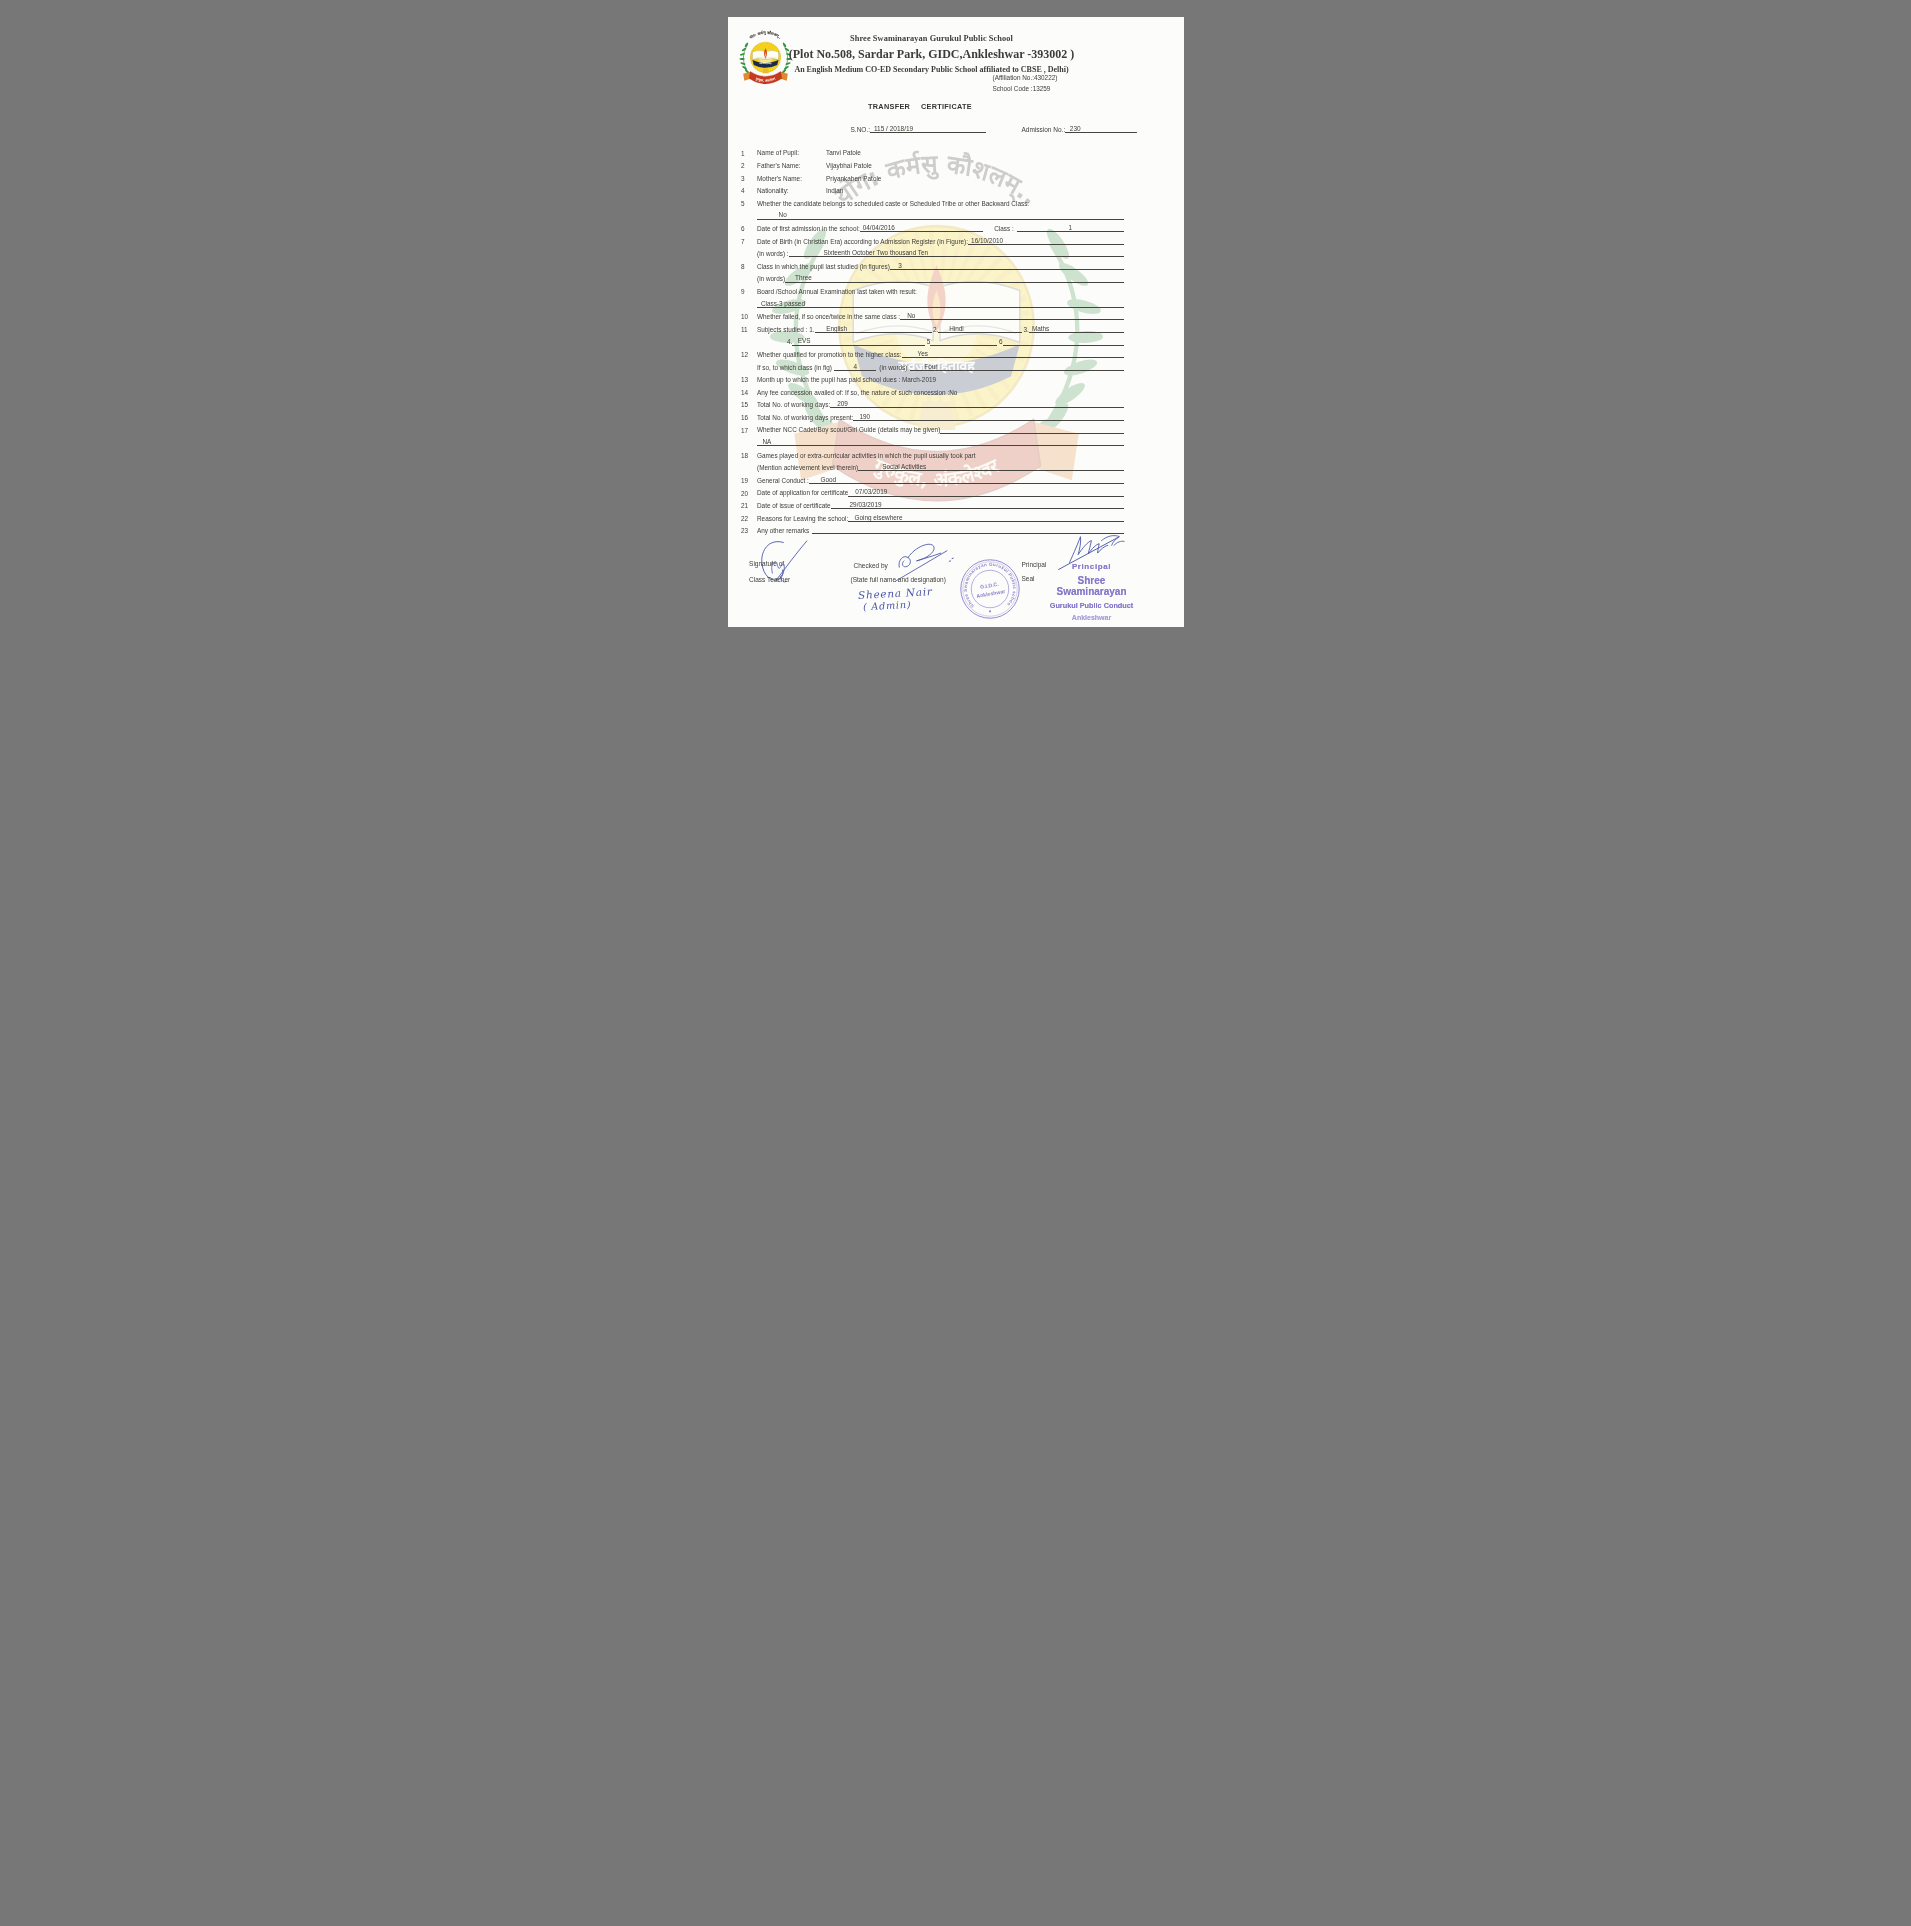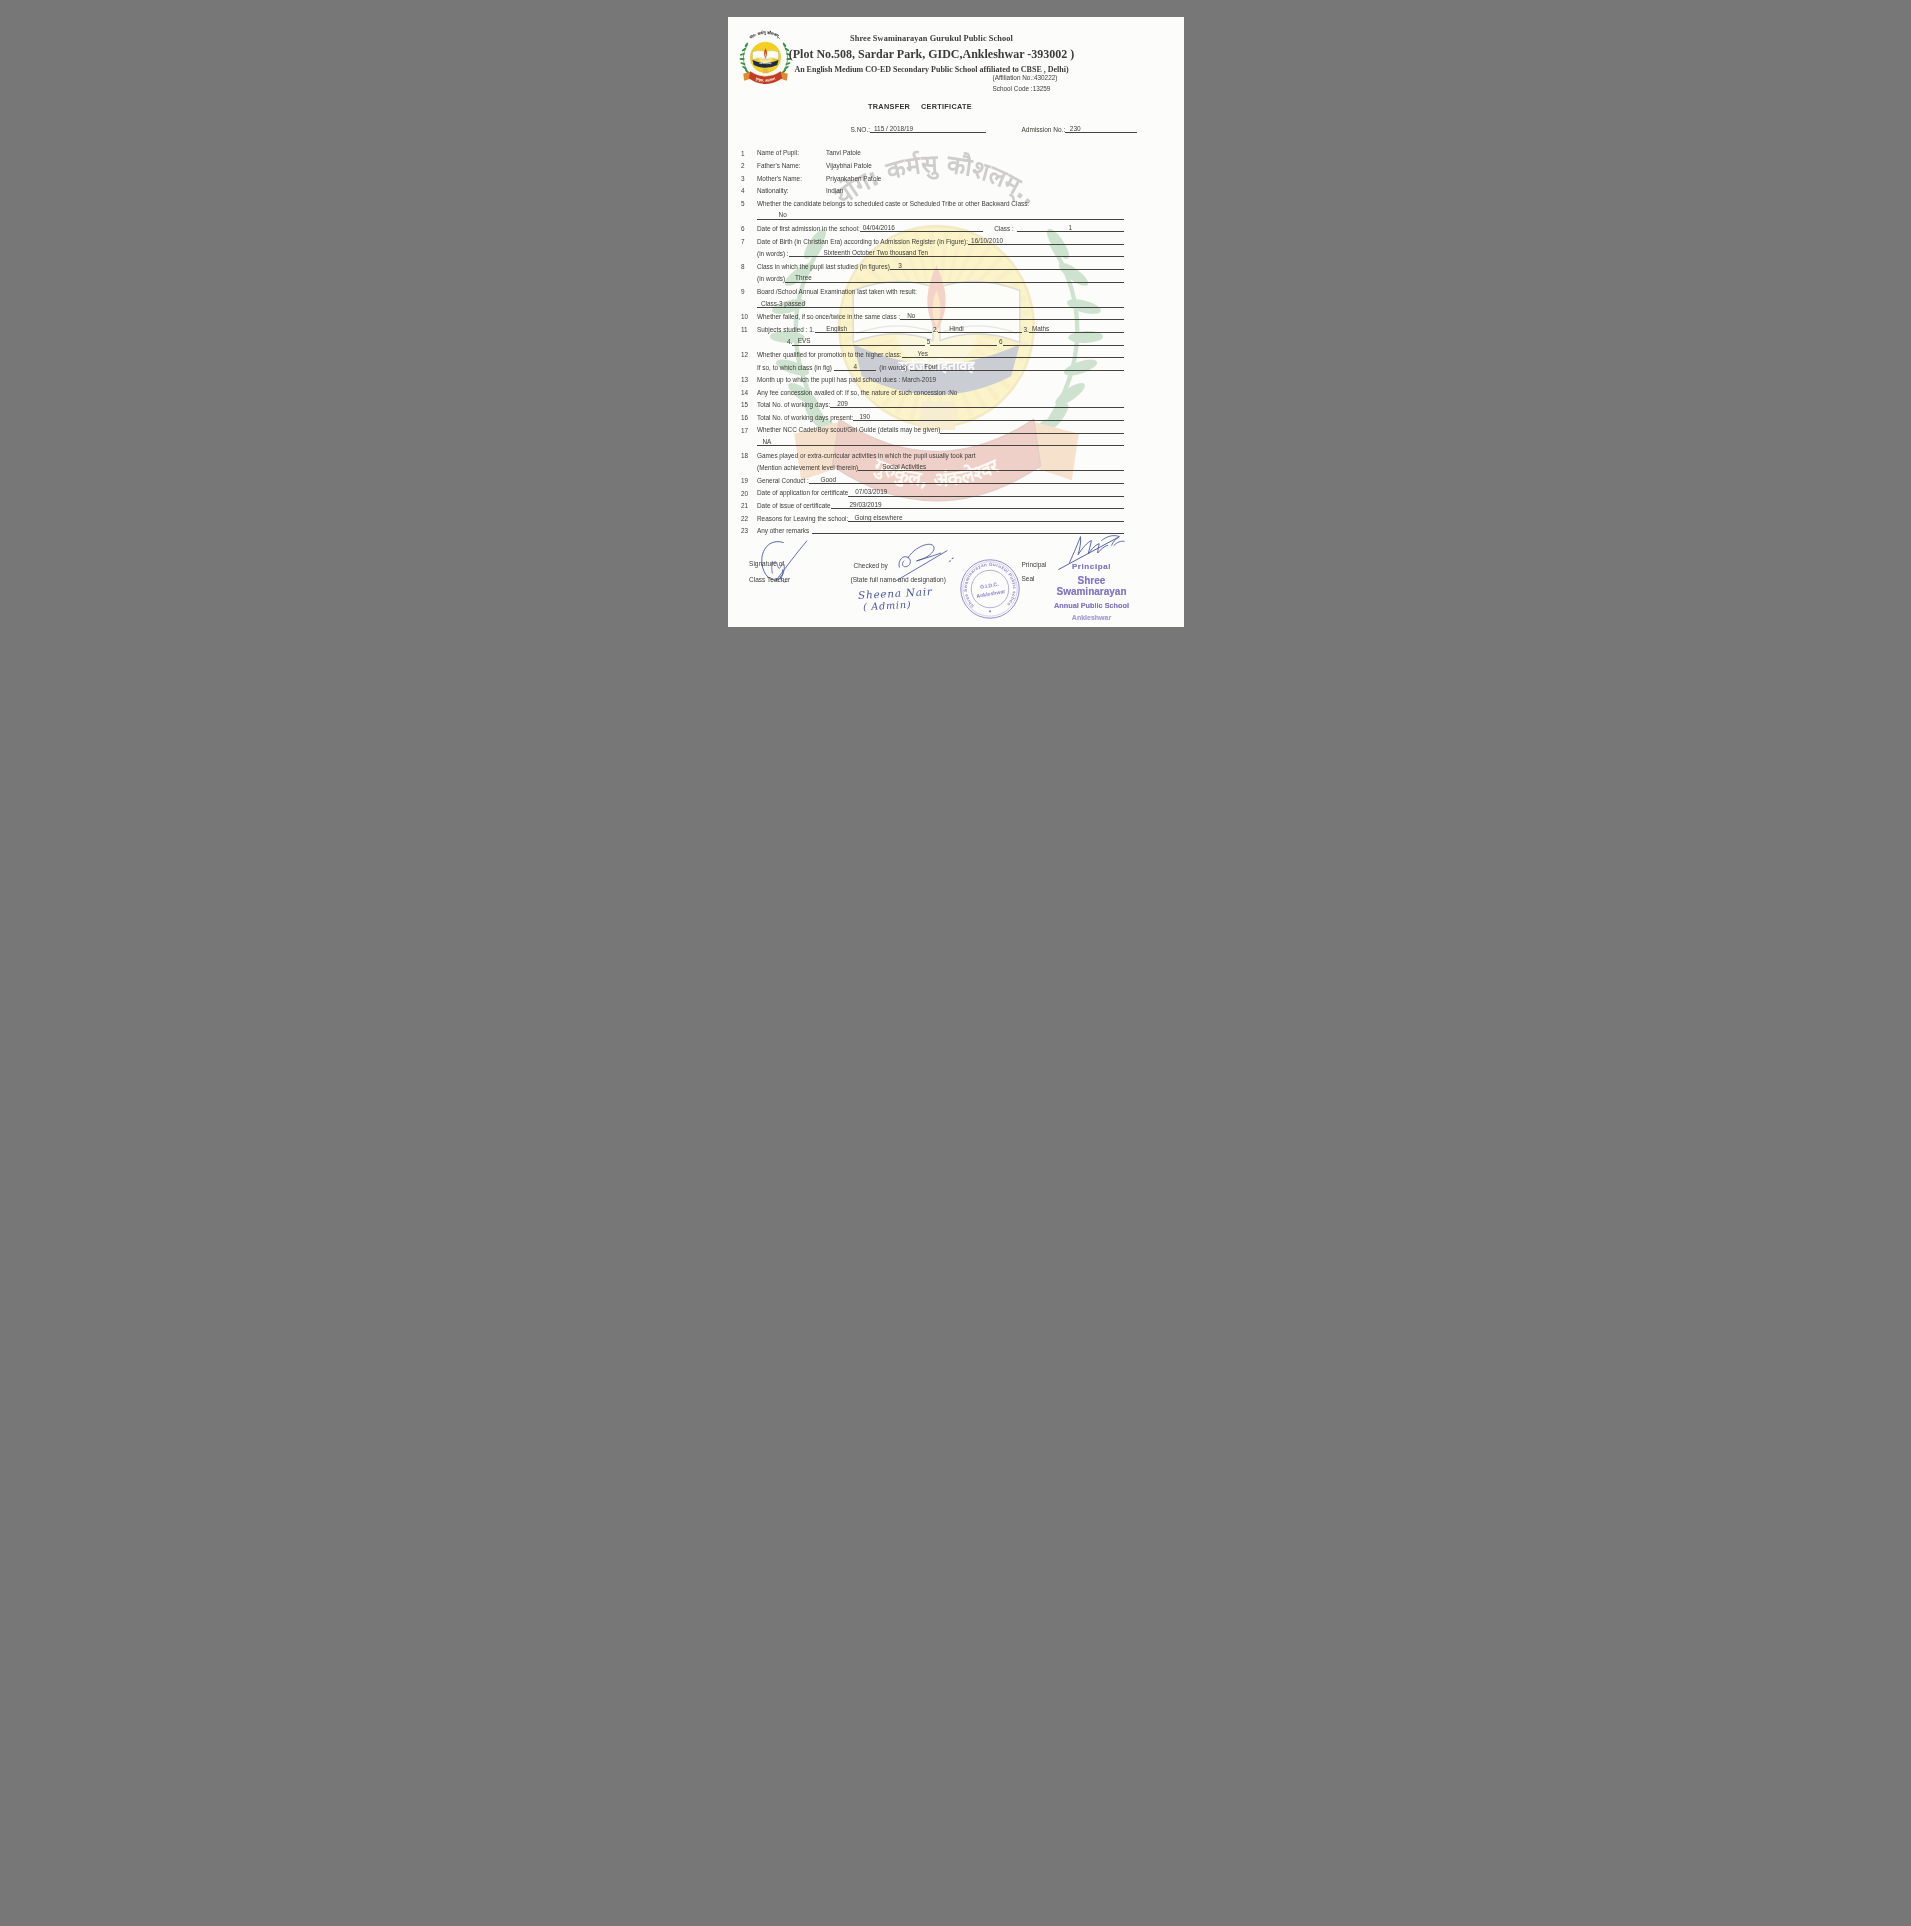--- a/index.html
+++ b/index.html
@@ -411,18 +411,18 @@
   <div class="flabel" style="left:294px;top:558px">Seal</div>
 
   <svg class="sig" style="left:327px;top:515px" width="79" height="39" viewBox="0 0 200 100">
     <path d="M 36,78 C 48,52 58,28 64,12 C 66,26 62,44 58,58 C 70,40 82,26 92,22 C 90,34 86,46 84,56 C 94,42 104,32 112,30 C 110,40 108,48 108,54 C 116,44 126,36 134,34" stroke-width="2.3"></path>
     <path d="M 118,22 C 132,10 150,6 164,12 C 154,18 146,26 144,34 M 150,34 C 158,26 168,22 176,24" stroke-width="2.2"></path>
     <path d="M 8,96 L 160,14" stroke-width="2.4"></path>
   </svg>
   <div class="pstamp">
     <div class="p1">Principal</div>
     <div class="p2">Shree Swaminarayan</div>
-    <div class="p3">Annual Public School</div>
+    <div class="p3">Gurukul Public Conduct</div>
     <div class="p4">Ankleshwar</div>
   </div>
 
 </div>
 
 
 </body></html>

